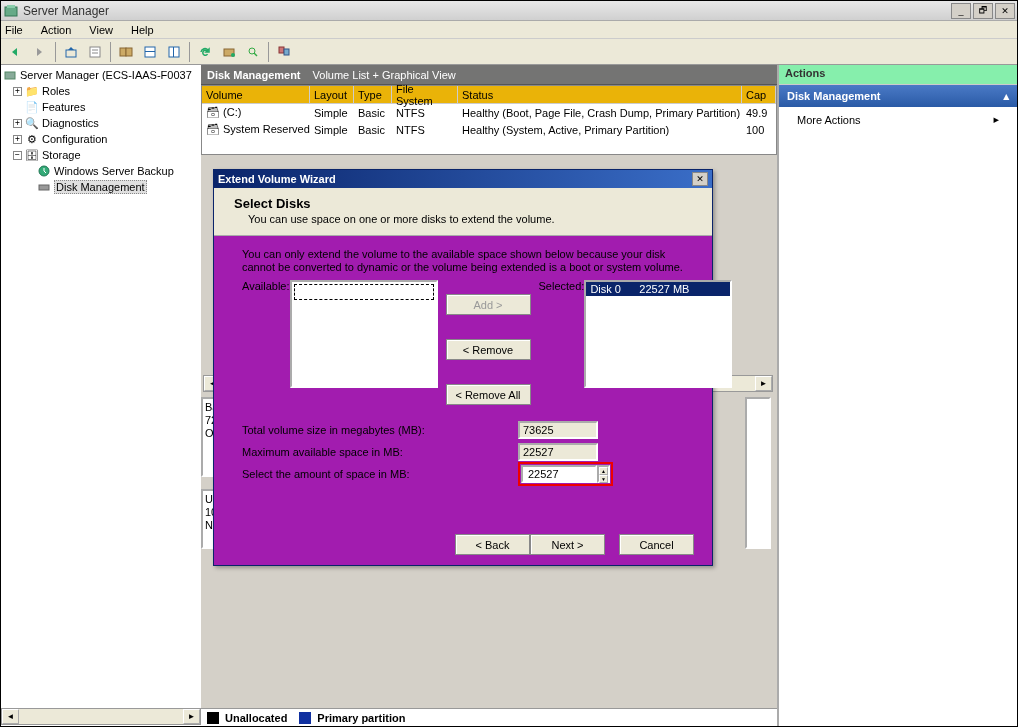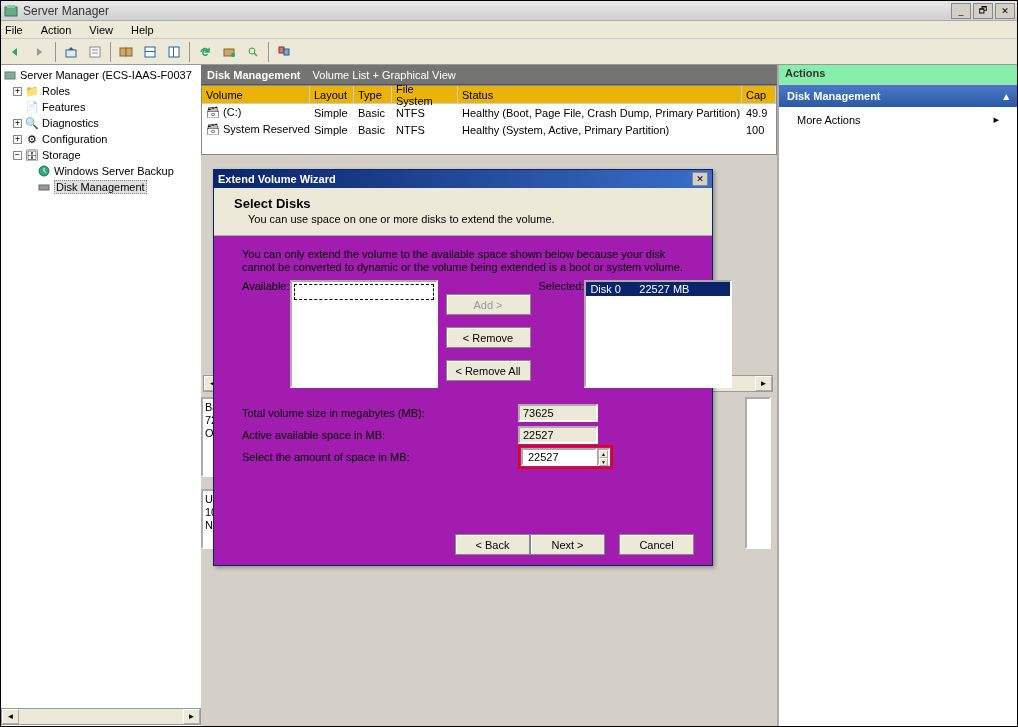--- a/index.html
+++ b/index.html
@@ -45,21 +45,21 @@
 .wizhead h3{margin:0 0 2px;font-size:13px;font-weight:bold;}
 .wizhead p{margin:0 0 0 14px;}
 .wizbody{padding:12px 28px 8px;}
 .wizmsg{margin-bottom:6px;line-height:13px;}
 .listcols{display:flex;gap:8px;margin-bottom:14px;}
 .listcol{display:flex;flex-direction:row;}
 .listbox{border:2px inset #fff;background:#fff;width:148px;height:108px;overflow:hidden;}
 .listbox .item{padding:1px 4px;}
 .listbox .item.sel{background:#0a246a;color:#fff;}
 .dashed{border:1px dashed #000; height:16px;margin:2px;}
-.midbtns{display:flex;flex-direction:column;gap:12px;padding-top:14px;}
+.midbtns{display:flex;flex-direction:column;gap:24px;padding-top:14px;}
 .wbtn{width:85px;height:21px;background:#ece9d8;border:1px solid #888;box-shadow:inset 1px 1px 0 #fff;cursor:default;}
 .wbtn.dis{color:#999;}
 .valrows{margin-top:4px;}
 .valrow{display:flex;align-items:center;height:22px;}
 .vallabel{width:276px;}
 .valbox{border:2px inset #fff;background:#ece9d8;width:80px;height:18px;padding:0 3px;display:flex;align-items:center;}
 .valbox.white{background:#fff;position:relative;width:76px;}
 .spinner{width:13px;height:18px;border:2px inset #fff;display:flex;flex-direction:column;}
 .spinner div{flex:1;background:#ece9d8;border:1px outset #fff;font-size:5px;display:flex;align-items:center;justify-content:center;}
 .highlight{border:2px solid #e00;padding:1px;display:inline-flex;}
@@ -282,20 +282,26 @@
         <span>Disk Management</span>
         <span>▴</span>
       </div>
       <div class="aplink">
         <span>More Actions</span>
         <span>▸</span>
       </div>
     </div>
   </div>
 
+  <div class="legend">
+    <div class="legbox" style="background:#000;"></div>
+    <b>Unallocated</b>
+    <div class="legbox" style="background:#1030a0;margin-left:6px;"></div>
+    <b>Primary partition</b>
+  </div>
 
   <div class="hscroll" style="position:absolute;left:0;bottom:1px;width:200px;">
     <div class="hsb">◄</div>
       <div class="hstrack"></div>
       <div class="hsb">►</div>
   </div>
 
   <div class="wizard">
     <div class="wiztitle">
       <span style="font-weight:bold">Extend Volume Wizard</span>
@@ -327,21 +333,21 @@
           </div>
         </div>
       </div>
 
       <div class="valrows">
         <div class="valrow">
           <span class="vallabel">Total volume size in megabytes (MB):</span>
           <span class="valbox">73625</span>
         </div>
         <div class="valrow">
-          <span class="vallabel">Active available space in MB:</span>
+          <span class="vallabel">Maximum available space in MB:</span>
           <span class="valbox">22527</span>
         </div>
         <div class="valrow">
           <span class="vallabel">Select the amount of space in MB:</span>
           <span class="highlight">
             <span class="valbox white">
                 <input value="22527" style="">
               </span>
             <span class="spinner">
                 <div>▲</div>

